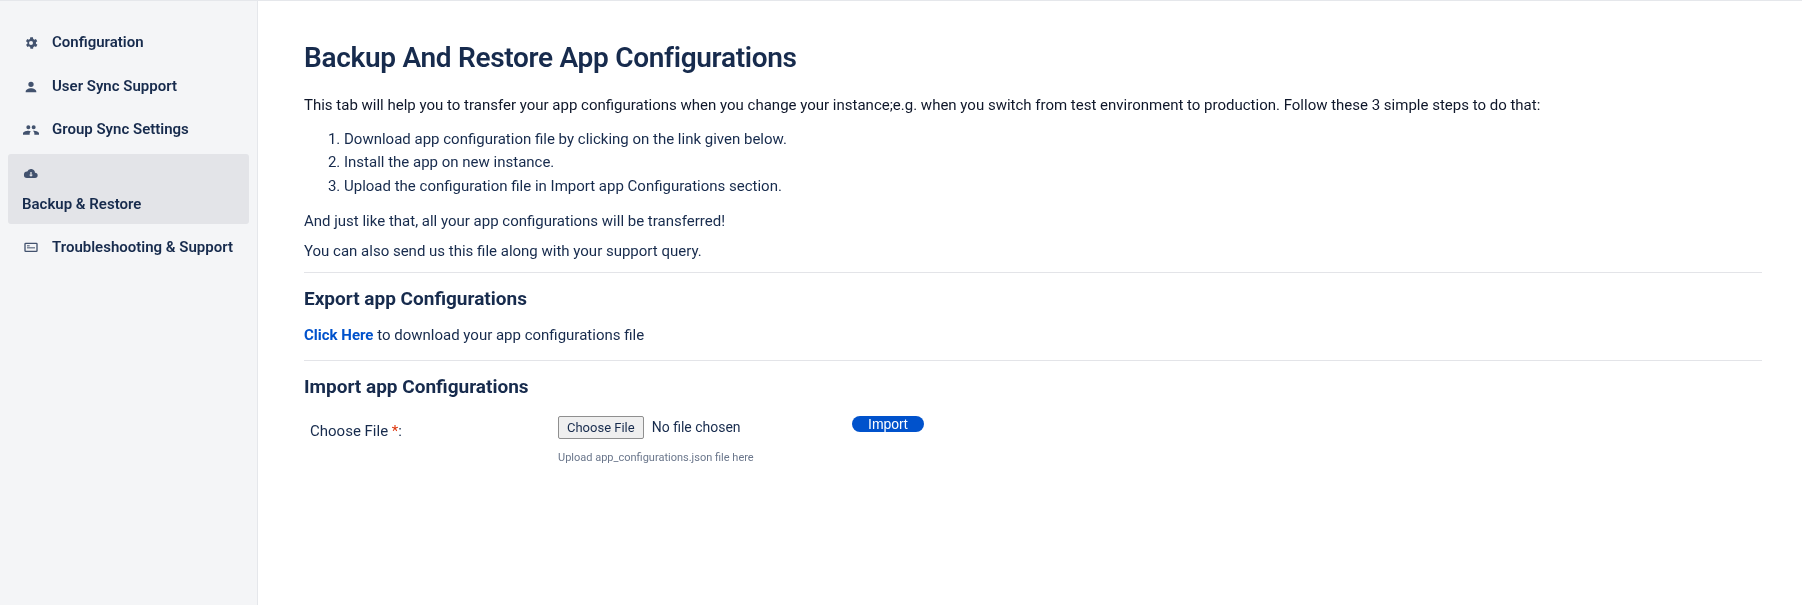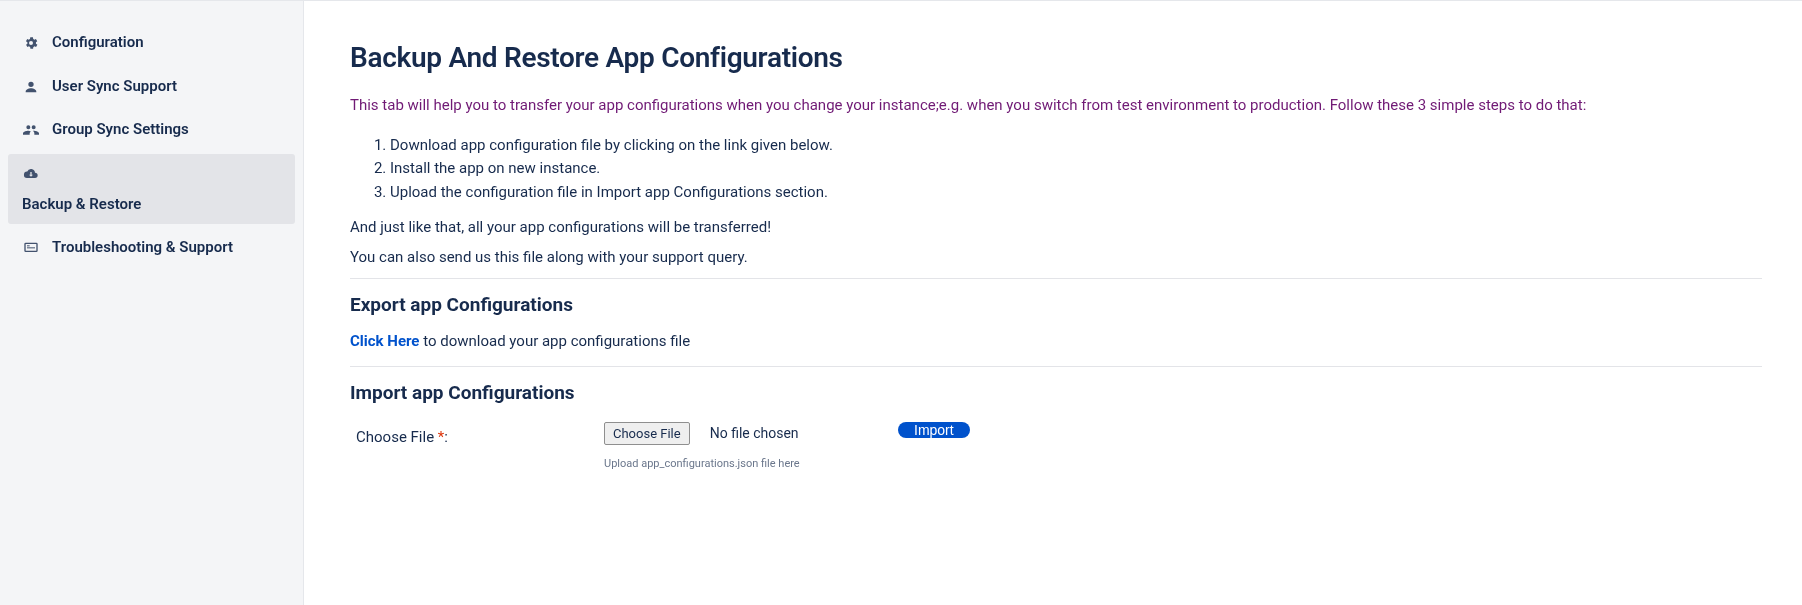--- a/index.html
+++ b/index.html
@@ -8,21 +8,21 @@
       font-size: 14px;
       color: #172b4d;
       background: #fff;
       display: flex;
       width: 1802px;
       height: 605px;
       overflow: hidden;
       border-top: 1px solid #e5e7eb;
     }
     .sidebar {
-      width: 304px;
+      width: 258px;
       background: #f4f5f7;
       border-right: 1px solid #e5e7eb;
       padding-top: 18px;
       flex-shrink: 0;
     }
     .sidebar-item {
       display: flex;
       align-items: flex-start;
       gap: 12px;
       padding: 10px 14px;
@@ -57,22 +57,22 @@
     }
     h1 {
       font-size: 28px;
       font-weight: 600;
       color: #172b4d;
       margin-bottom: 22px;
       letter-spacing: -0.3px;
     }
     .intro-text {
       font-size: 15px;
-      margin-bottom: 20px;
-      color: #701a75;
+      margin-bottom: 14px;
+      color: #0f172a;
     }
     ol {
       margin: 0 0 14px 40px;
       font-size: 15px;
       line-height: 1.55;
     }
     .para {
       font-size: 15px;
       margin-bottom: 12px;
     }
@@ -114,21 +114,21 @@
       display: inline-flex;
       align-items: center;
       border: 1px solid #8f8f8f;
       background: #efefef;
       padding: 3px 8px;
       border-radius: 2px;
       font-size: 13px;
       cursor: pointer;
     }
     .file-status {
-      margin-left: 20px;
+      margin-left: 8px;
       font-size: 14px;
     }
     .file-hint {
       color: #6b778c;
       font-size: 11px;
       margin-top: 12px;
     }
     .import-btn {
       background: #0052cc;
       color: #fff;

